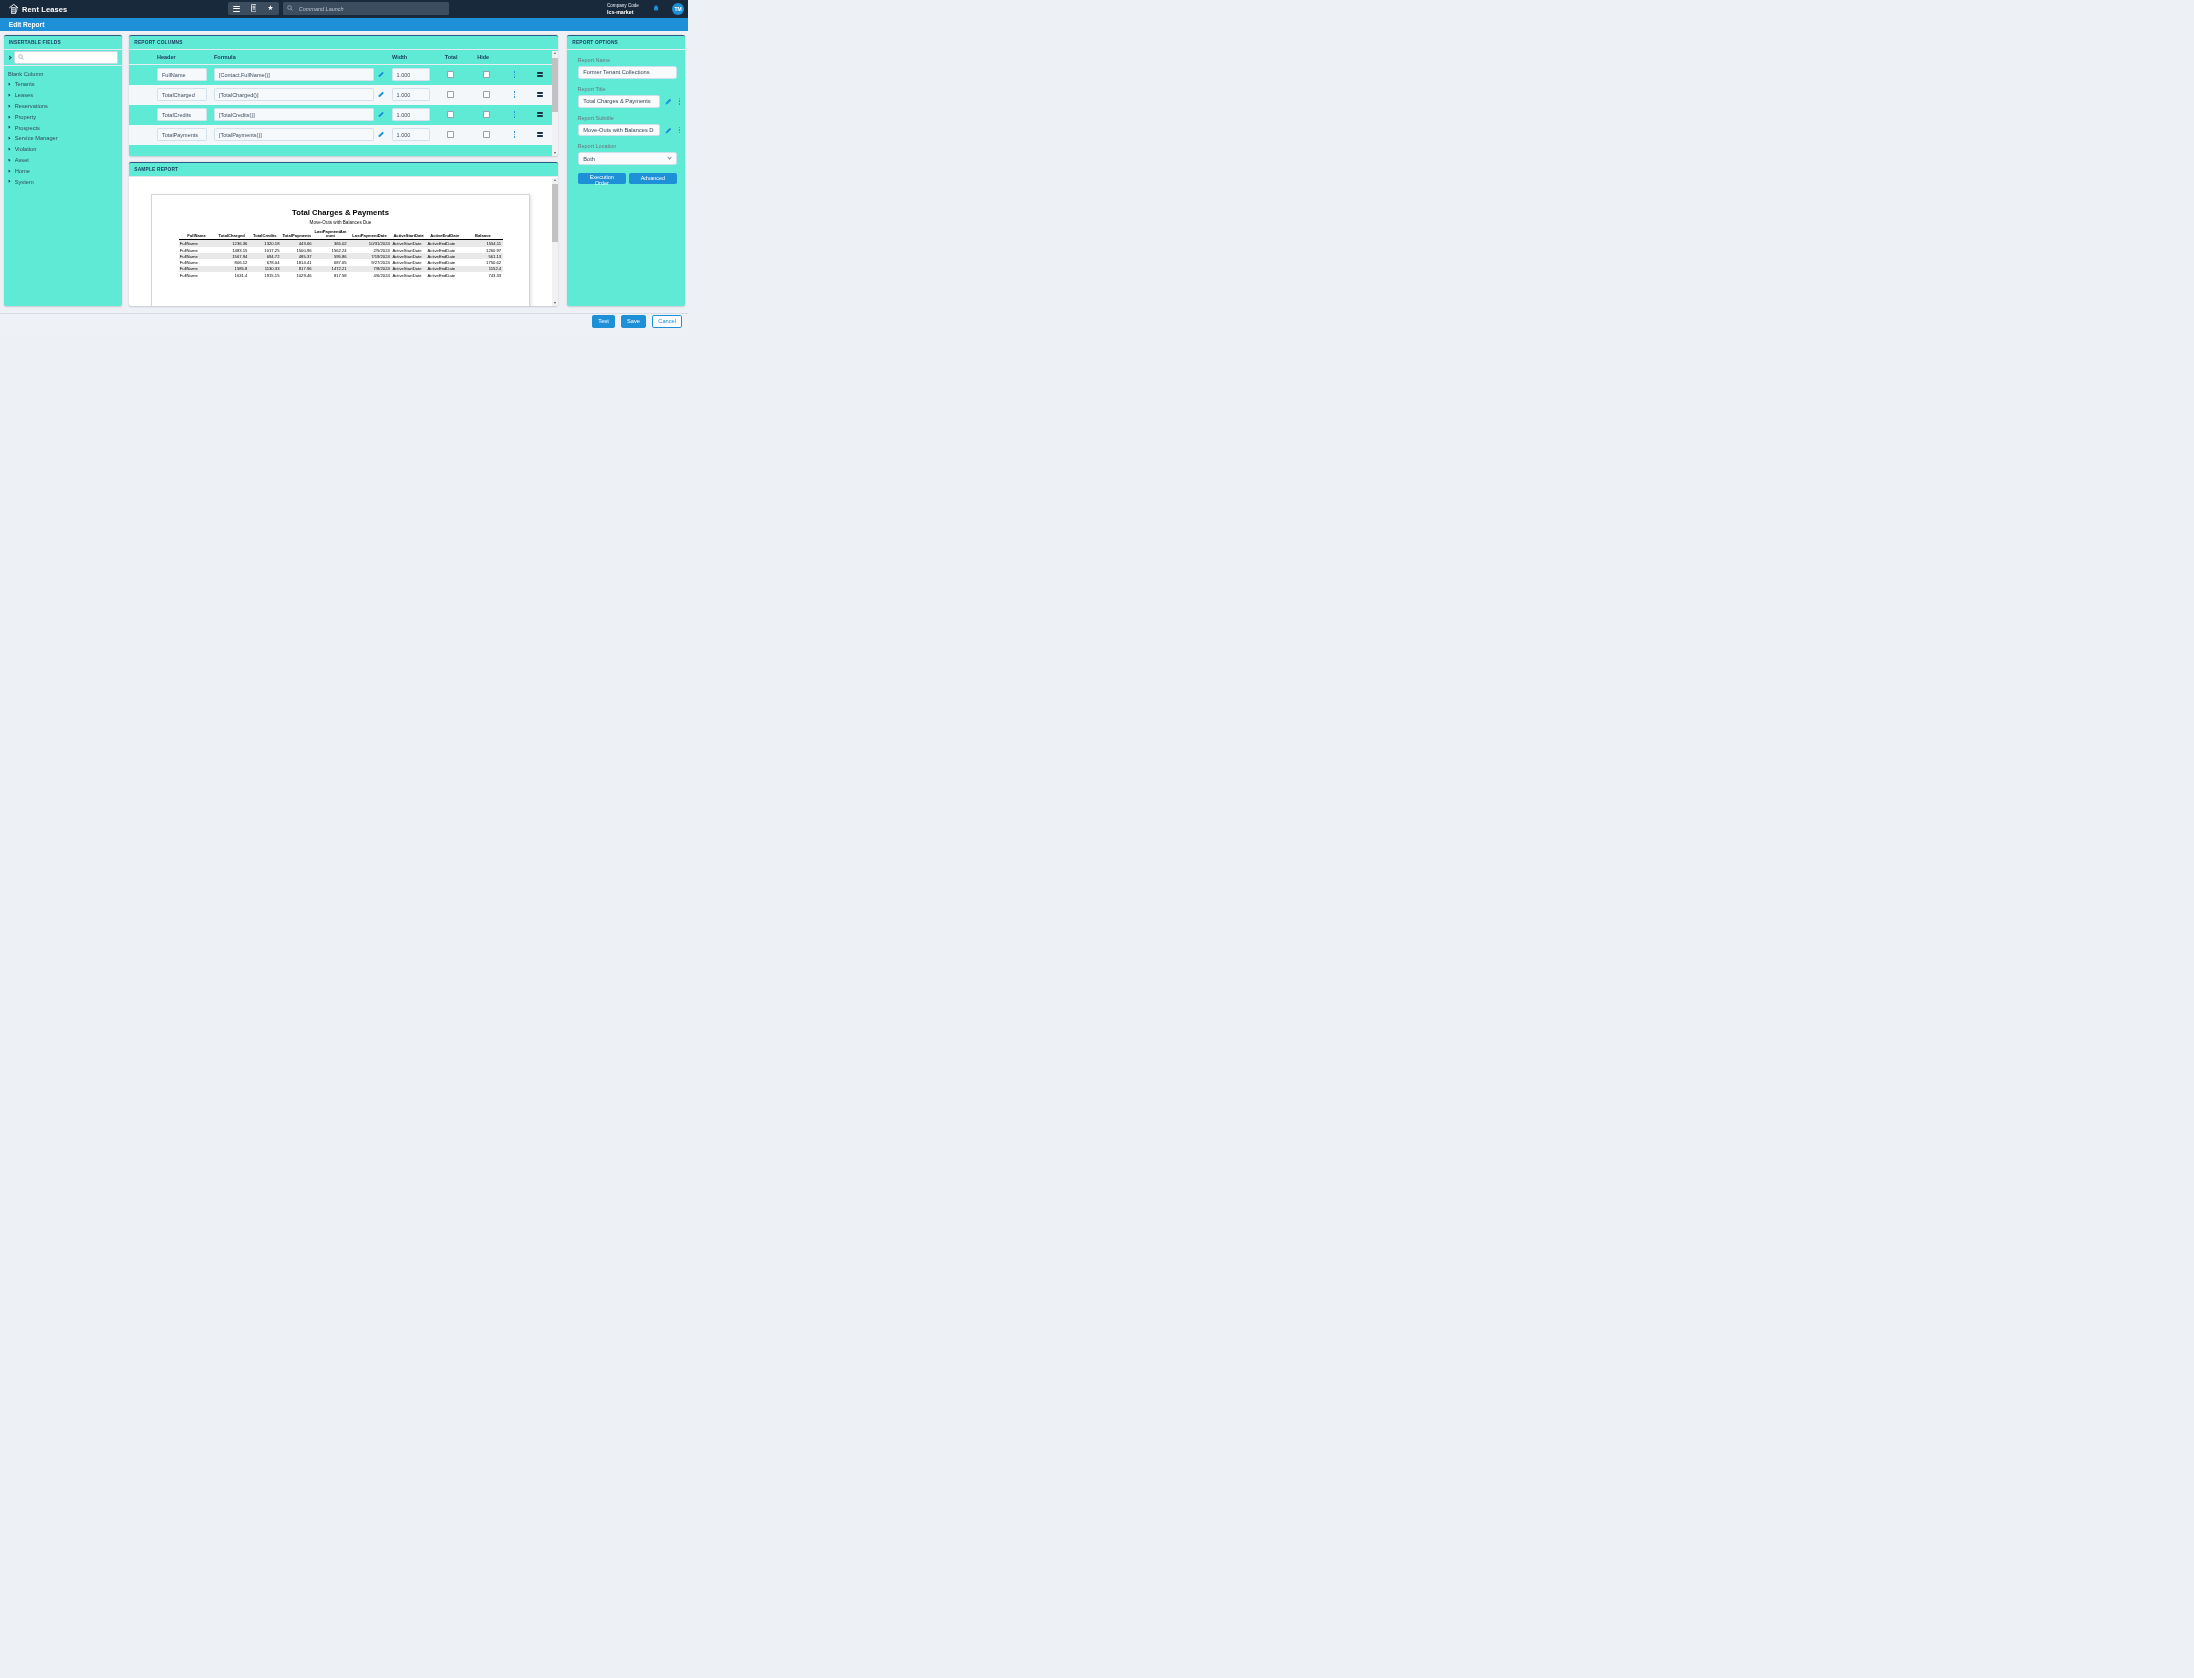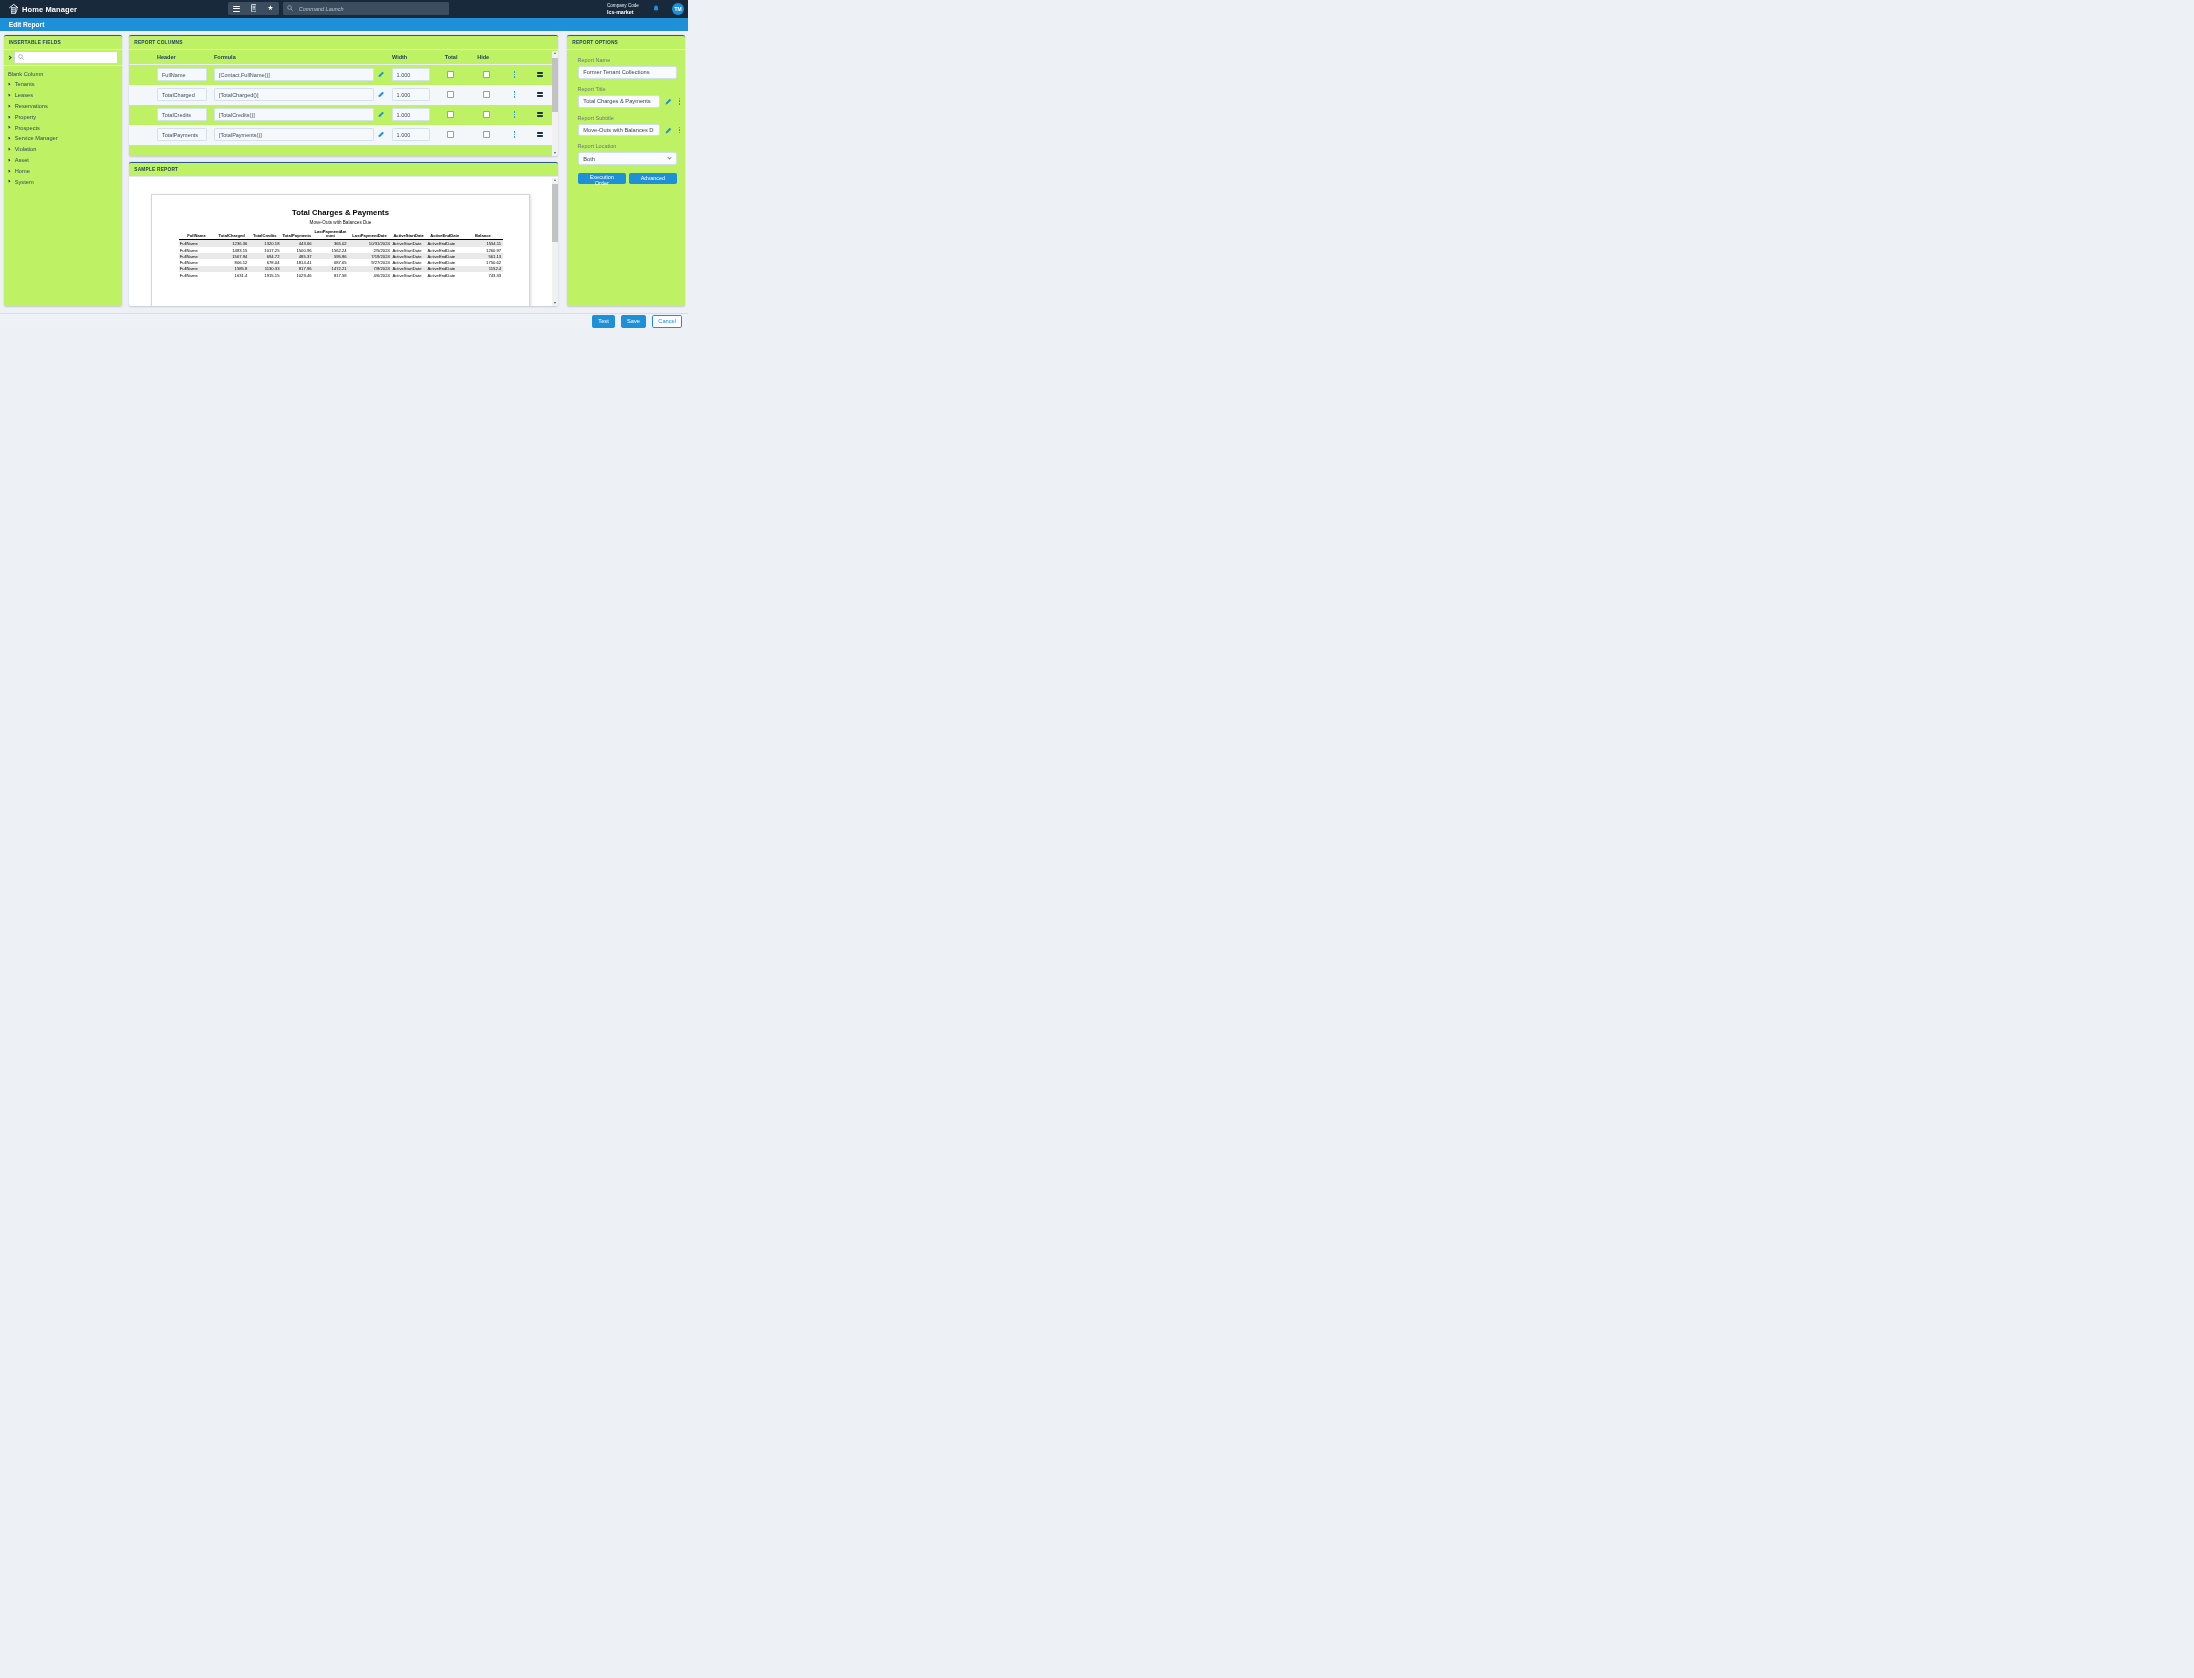--- a/index.html
+++ b/index.html
@@ -23,21 +23,21 @@
   .cmd input { flex:1; background:transparent; border:none; outline:none; color:#d8e0e8; font-style:italic; font-size:5.5px; font-family:inherit; }
   .cmd input::placeholder { color:#b7c3cf; opacity:1; }
   .company { position:absolute; left:607px; top:2.6px; color:#fff; }
   .company-label { font-size:4.6px; color:#e9eef4; }
   .company-value { font-size:5.3px; font-weight:bold; margin-top:1.3px; }
   .bell { position:absolute; left:653px; top:4.8px; cursor:pointer; }
   .avatar { position:absolute; left:672px; top:2.6px; width:12.3px; height:12.3px; border-radius:50%; background:#1e90d8; color:#fff; font-size:5px; font-weight:bold; display:flex; align-items:center; justify-content:center; cursor:pointer; }
   
   .bluebar { position:absolute; top:17.6px; left:0; width:688px; height:13.6px; background:#1e90d8; color:#fff; font-size:6.6px; font-weight:bold; line-height:13.6px; padding-left:8.8px; }
   
-  .card { position:absolute; background:#bef264; border-top:1.3px solid #2c5c87; border-radius:2.2px; box-shadow:0 0.4px 1.8px rgba(23,41,59,.18); overflow:hidden; }
+  .card { position:absolute; background:#5eead4; border-top:1.3px solid #2c5c87; border-radius:2.2px; box-shadow:0 0.4px 1.8px rgba(23,41,59,.18); overflow:hidden; }
   #card-fields  { left:3.5px;    top:35px;  width:118px; height:271px; }
   #card-columns { left:129px;  top:35px;  width:429px; height:121px; }
   #card-sample  { left:129px;  top:162px; width:429px; height:144px; }
   #card-options { left:567px; top:35px;  width:118px; height:271px; }
   .card-header { height:14px; line-height:14.5px; padding-left:5.3px; font-size:4.8px; font-weight:bold; letter-spacing:0.2px; color:#1b3a5c; border-bottom:0.4px solid #e4e8ed; }
   
   .fields-search-row { height:16px; display:flex; align-items:center; padding:0 3.5px 0 4px; border-bottom:0.4px solid #e4e8ed; gap:3.1px; }
   .chev { width:2.4px; height:2.4px; border-right:0.7px solid #24425f; border-bottom:0.7px solid #24425f; transform:rotate(-45deg); flex:none; }
   .chev.big { width:3.1px; height:3.1px; border-width:0.9px; cursor:pointer; }
   .search-box { flex:1; height:12.3px; border:0.4px solid #c7d6e2; border-radius:1.8px; background:#fff; display:flex; align-items:center; padding:0 3.5px; gap:3.1px; }
@@ -111,21 +111,21 @@
 <div class="topbar">
   <div class="brand">
     <span>
       <svg width="11.4" height="12" viewBox="0 0 26 27">
         <path d="M3 11 L13 3 L23 11" stroke="#fff" stroke-width="2.2" fill="none"></path>
         <rect x="7.6" y="10.5" width="9" height="13" stroke="#fff" stroke-width="1.6" fill="none"></rect>
         <path d="M7.6 14.8 h9 M7.6 19.1 h9 M10.6 10.5 v13 M13.6 10.5 v13" stroke="#fff" stroke-width="1"></path>
         <path d="M19 7.5 C21.5 12 21 19 15.5 25" stroke="#fff" stroke-width="1.7" fill="none"></path>
       </svg>
     </span>
-    <span class="brand-text">Home Manager</span>
+    <span class="brand-text">Rent Leases</span>
   </div>
   <div class="topbar-center">
     <div class="tb-btn first">
       <span class="ham">
           <i></i>
           <i></i>
           <i></i>
         </span>
     </div>
     <div class="tb-btn">

